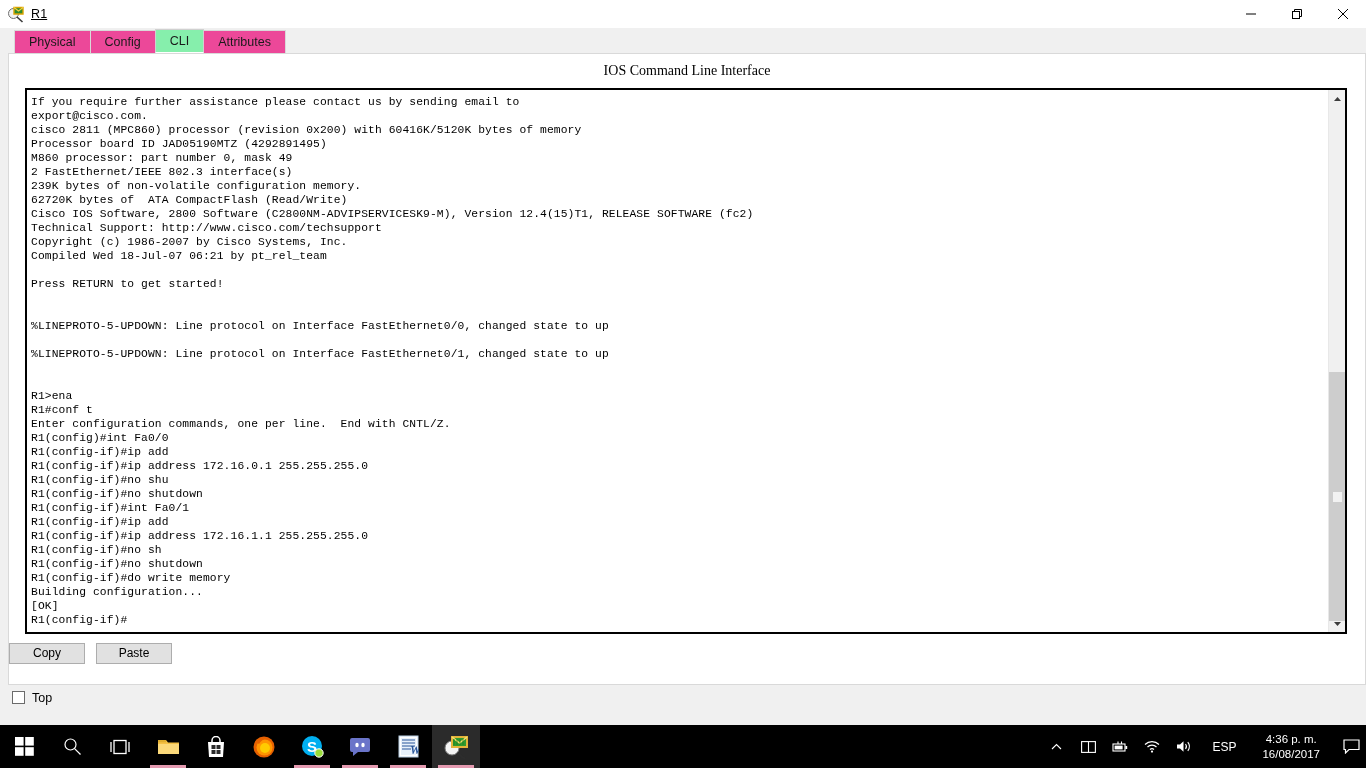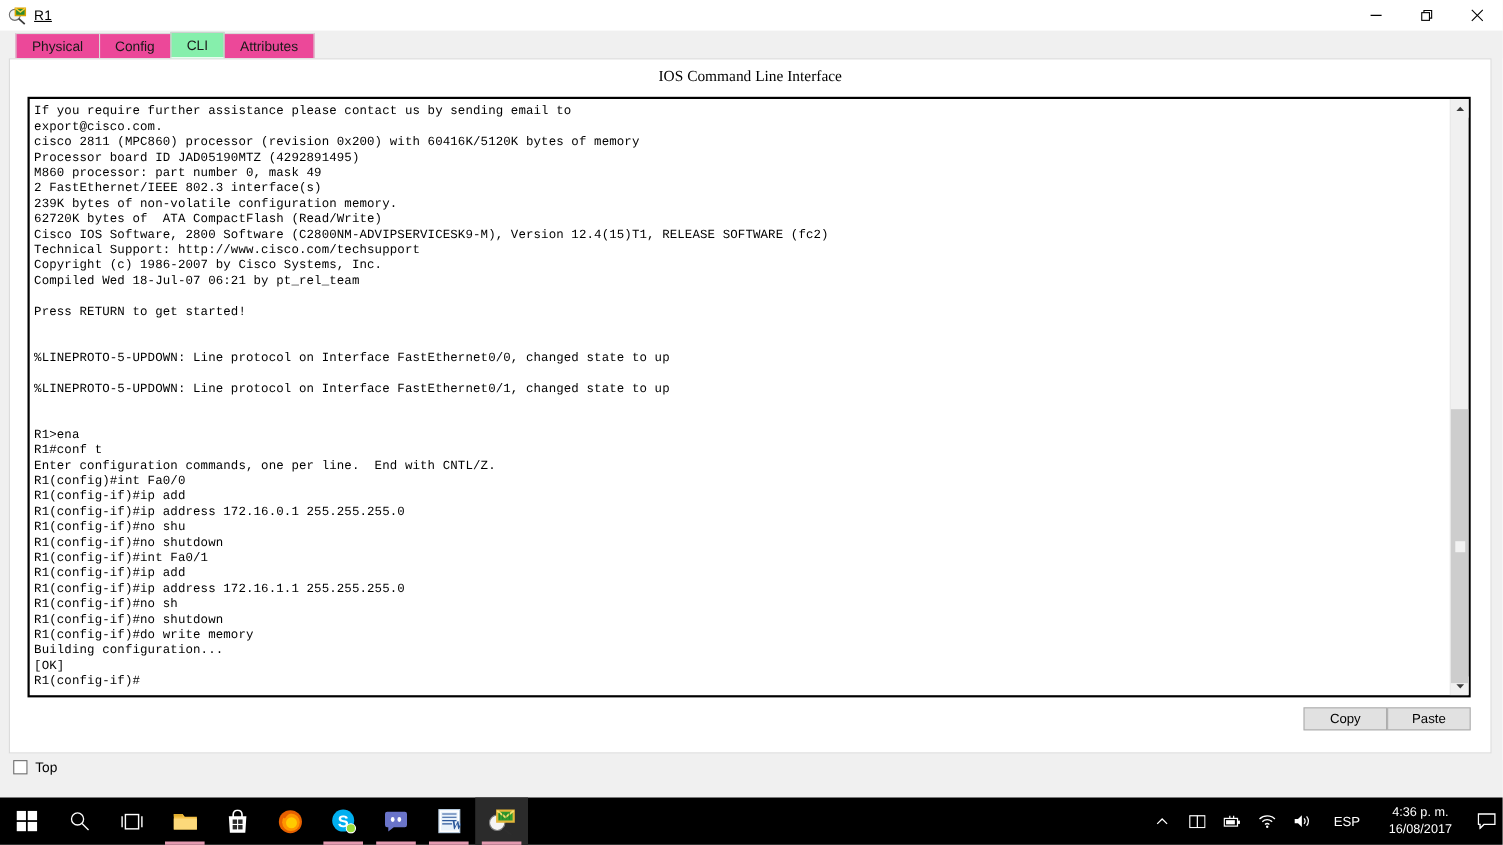--- a/index.html
+++ b/index.html
@@ -72,21 +72,21 @@
     z-index: 3;
     height: 24px;
   }
 
   
   #content-panel {
     flex: 1 1 auto;
     background: #ffffff;
     border: 1px solid #d9d9d9;
     border-top: 1px solid #d9d9d9;
-    margin: 0 10px 6px 8px;
+    margin: 0 0 6px 8px;
     position: relative;
     display: flex; flex-direction: column;
   }
   #cli-header {
     text-align: center;
     font-family: "Liberation Serif", serif;
     font-size: 14px; color: #000;
     padding-top: 9px; padding-bottom: 9px;
     user-select: none;
   }
@@ -139,22 +139,23 @@
   }
   #sb-thumb-grip {
     position: absolute;
     left: 4px; top: 50%; margin-top: -5px;
     width: 9px; height: 10px;
     background: #f2f2f2;
   }
 
   
   #btn-row {
-    display: flex; justify-content: flex-end;
+    display: flex; justify-content: flex-start;
     margin: 9px 18px 0 0;
+    gap: 11px;
   }
   .gray-btn {
     width: 76px; height: 21px;
     background: #e1e1e1;
     border: 1px solid #adadad;
     font-size: 12px;
     font-family: "Liberation Sans", sans-serif;
     color: #000;
     cursor: default;
     line-height: 17px;

